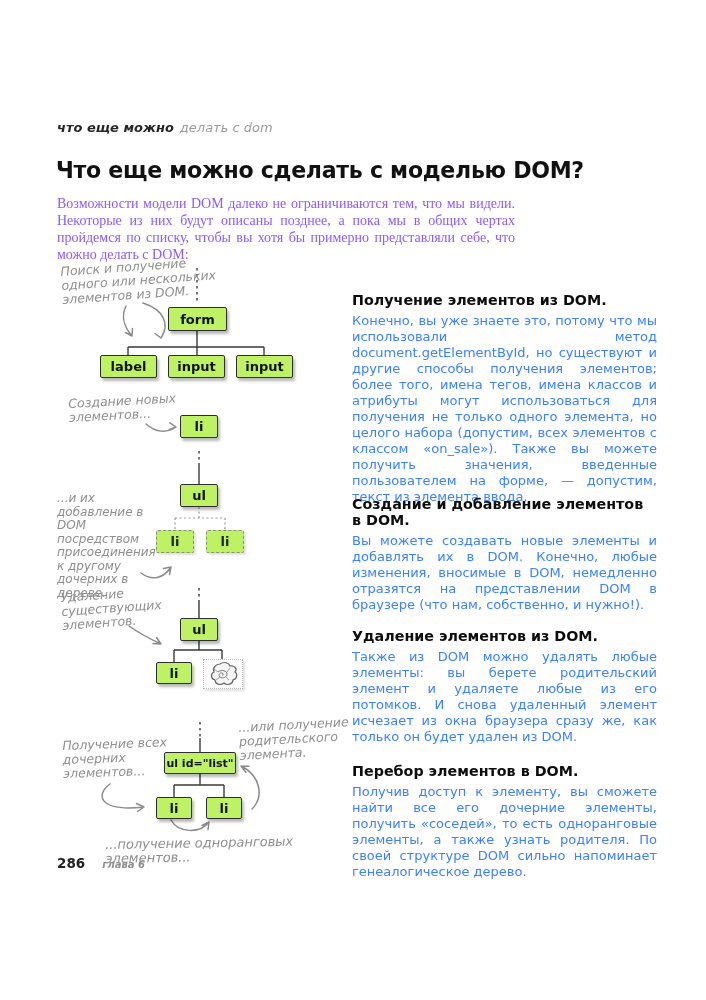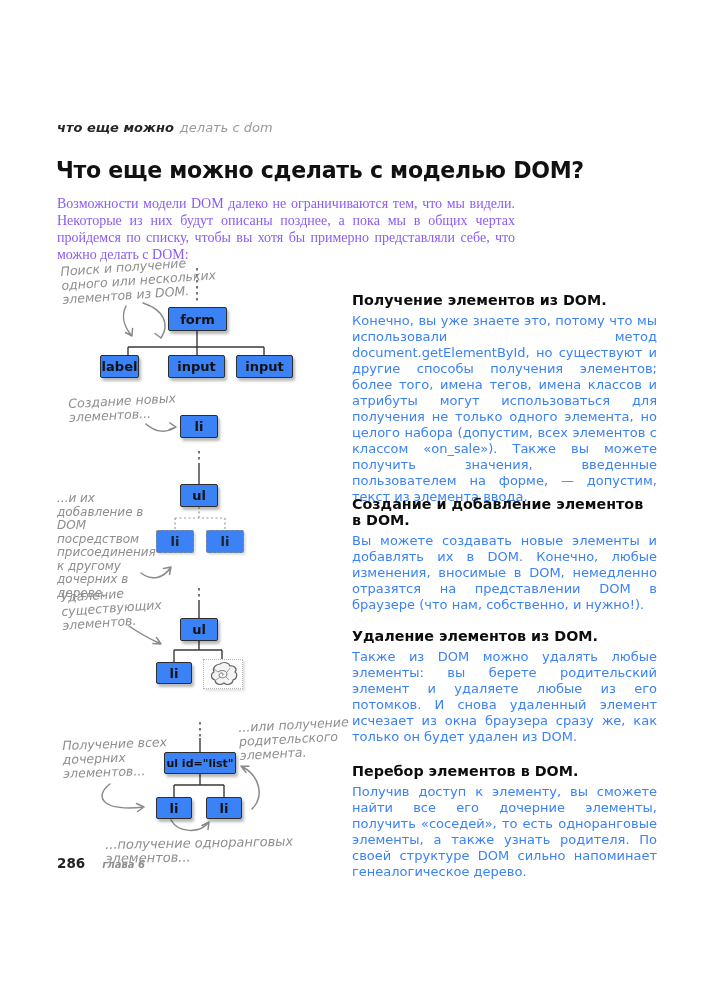--- a/index.html
+++ b/index.html
@@ -34,21 +34,21 @@
 
   
   .note{
     font-style:italic;font-size:12.5px;line-height:14px;color:#8e8e8e;
     transform-origin:left top;
   }
   .note.small{font-size:12px;line-height:13.5px;}
 
   
   .node{
-    position:absolute;background:#3b82f6;border:1.5px solid #2e2e2e;border-radius:2px;
+    position:absolute;background:#bef264;border:1.5px solid #2e2e2e;border-radius:2px;
     box-shadow:2px 3px 3px rgba(0,0,0,.28);
     display:flex;align-items:center;justify-content:center;
     font-weight:bold;font-size:13px;color:#111;box-sizing:border-box;white-space:nowrap;
   }
   .node.dashed{
     border:1.4px dashed #8a8a8a;box-shadow:2px 2px 2px rgba(0,0,0,.12);color:#222;
   }
   .node.wide{font-size:11px;}
   .crumple{
     position:absolute;border:1px dotted #b5b5b5;background:#fdfdfd;
@@ -127,21 +127,21 @@
   <h3>Удаление элементов из DOM.</h3>
   <p>Также из DOM можно удалять любые элементы: вы берете родительский элемент и удаляете любые из его потомков. И снова удаленный элемент исчезает из окна браузера сразу же, как только он будет удален из DOM.</p>
 </div>
 <div class="abs section" style="top:736px">
   <h3>Перебор элементов в DOM.</h3>
   <p>Получив доступ к элементу, вы сможете найти все его дочерние элементы, получить «соседей», то есть одноранговые элементы, а также узнать родителя. По своей структуре DOM сильно напоминает генеалогическое дерево.</p>
 </div>
 
 <div class="abs note" style="left:60px;top:265px;width:165px;transform:rotate(-4deg)">Поиск и получение одного или нескольких элементов из DOM.</div>
 <div class="node" style="left:168px;top:307px;width:59px;height:24px">form</div>
-<div class="node" style="left:100px;top:355px;width:39px;height:23px">label</div>
+<div class="node" style="left:100px;top:355px;width:57px;height:23px">label</div>
 <div class="node" style="left:168px;top:355px;width:57px;height:23px">input</div>
 <div class="node" style="left:236px;top:355px;width:57px;height:23px">input</div>
 
 <div class="abs note" style="left:68px;top:397px;width:150px;transform:rotate(-3deg)">Создание новых элементов...</div>
 <div class="node" style="left:180px;top:415px;width:38px;height:23px">li</div>
 <div class="node" style="left:180px;top:484px;width:38px;height:23px">ul</div>
 <div class="abs note small" style="left:57px;top:492px;width:105px">...и их добавление в DOM посредством присоединения к другому дочерних в дереве.</div>
 <div class="node dashed" style="left:156px;top:530px;width:38px;height:23px">li</div>
 <div class="node dashed" style="left:206px;top:530px;width:38px;height:23px">li</div>
 

